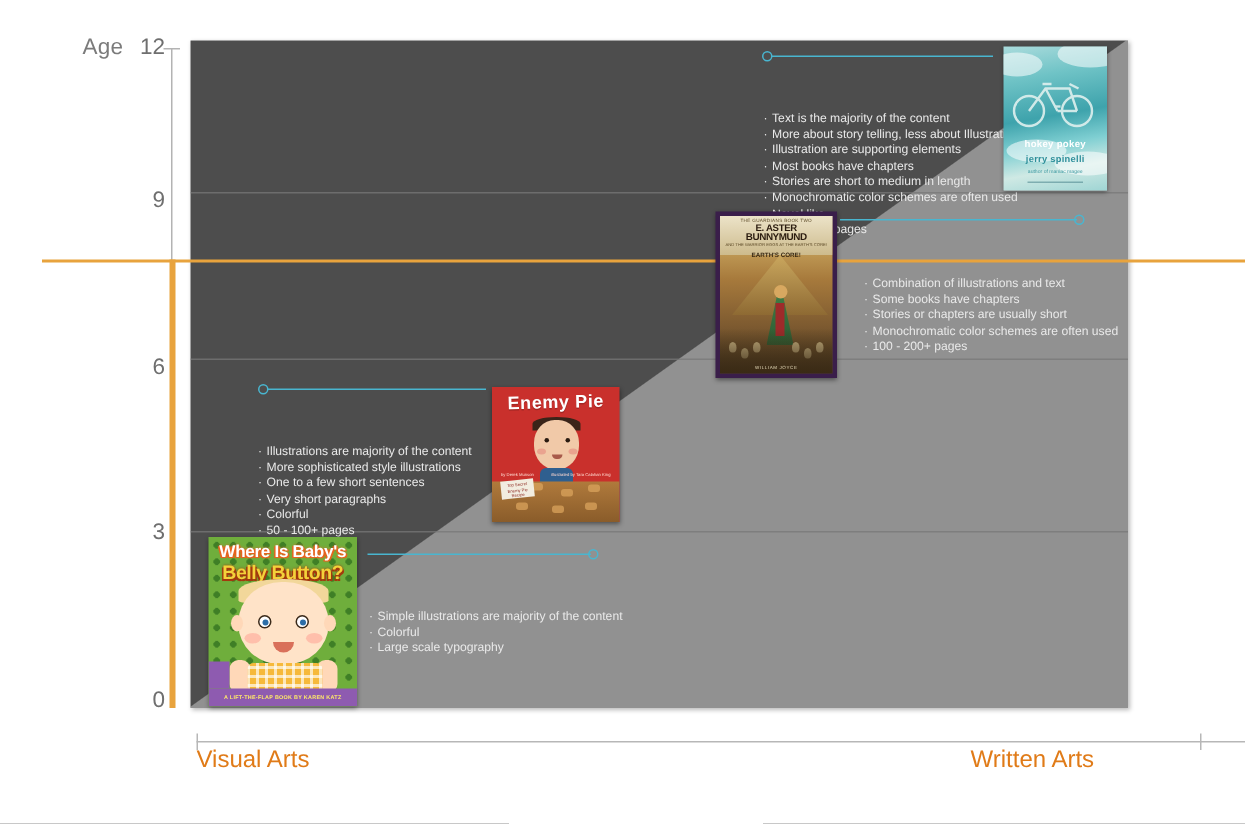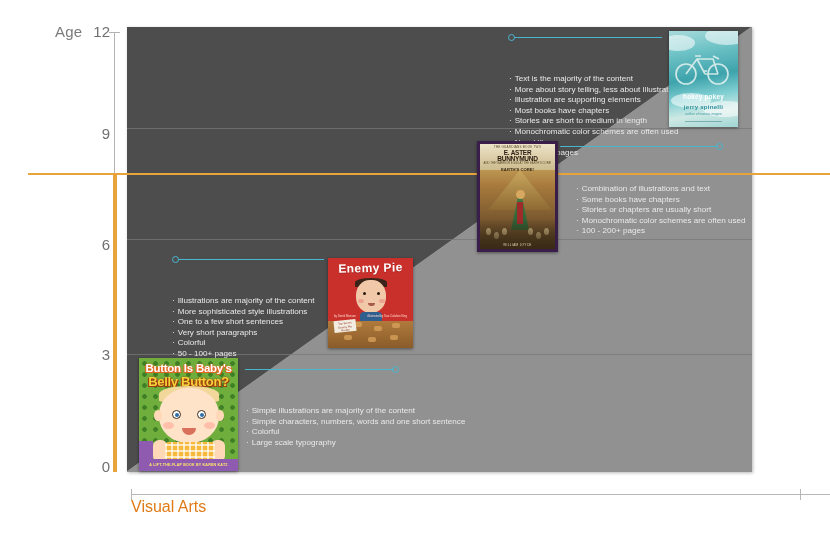--- a/index.html
+++ b/index.html
@@ -293,30 +293,29 @@
       <span>Top Secret Enemy Pie Recipe</span>
     </div>
   </div>
 
   <div class="callout">
     <div class="dot" style="left:392px;top:366px;"></div>
     <div class="conn" style="left:245px;top:369px;width:149px;"></div>
     <div class="bullets" style="left:246px;top:374px;">
       <ul>
         <li>Simple illustrations are majority of the content</li>
-        <li>Simple characters, numbers, words and one short sentence</li>
         <li>Colorful</li>
         <li>Large scale typography</li>
       </ul>
     </div>
   </div>
 
   <div class="book bk-belly">
     <div class="dotsbg"></div>
-    <div class="ttl1">Button Is Baby's</div>
+    <div class="ttl1">Where Is Baby's</div>
     <div class="ttl2">Belly Button?</div>
     <div class="hairb"></div>
     <div class="face"></div>
     <div class="ear ear1"></div>
     <div class="ear ear2"></div>
     <div class="ey ey1"></div>
     <div class="ey ey2"></div>
     <div class="pup pp1"></div>
     <div class="pup pp2"></div>
     <div class="blush bl1"></div>
@@ -328,14 +327,15 @@
     <div class="purple"></div>
     <div class="bottom">
       <span>A LIFT-THE-FLAP BOOK BY KAREN KATZ</span>
     </div>
   </div>
 
   <div class="x-axis-line"></div>
   <div class="x-cap xc-l"></div>
   <div class="x-cap xc-r"></div>
   <div class="xlabel xl-left">Visual Arts</div>
+  <div class="xlabel xl-right">Written Arts</div>
 
 </div>
 
 </body></html>

